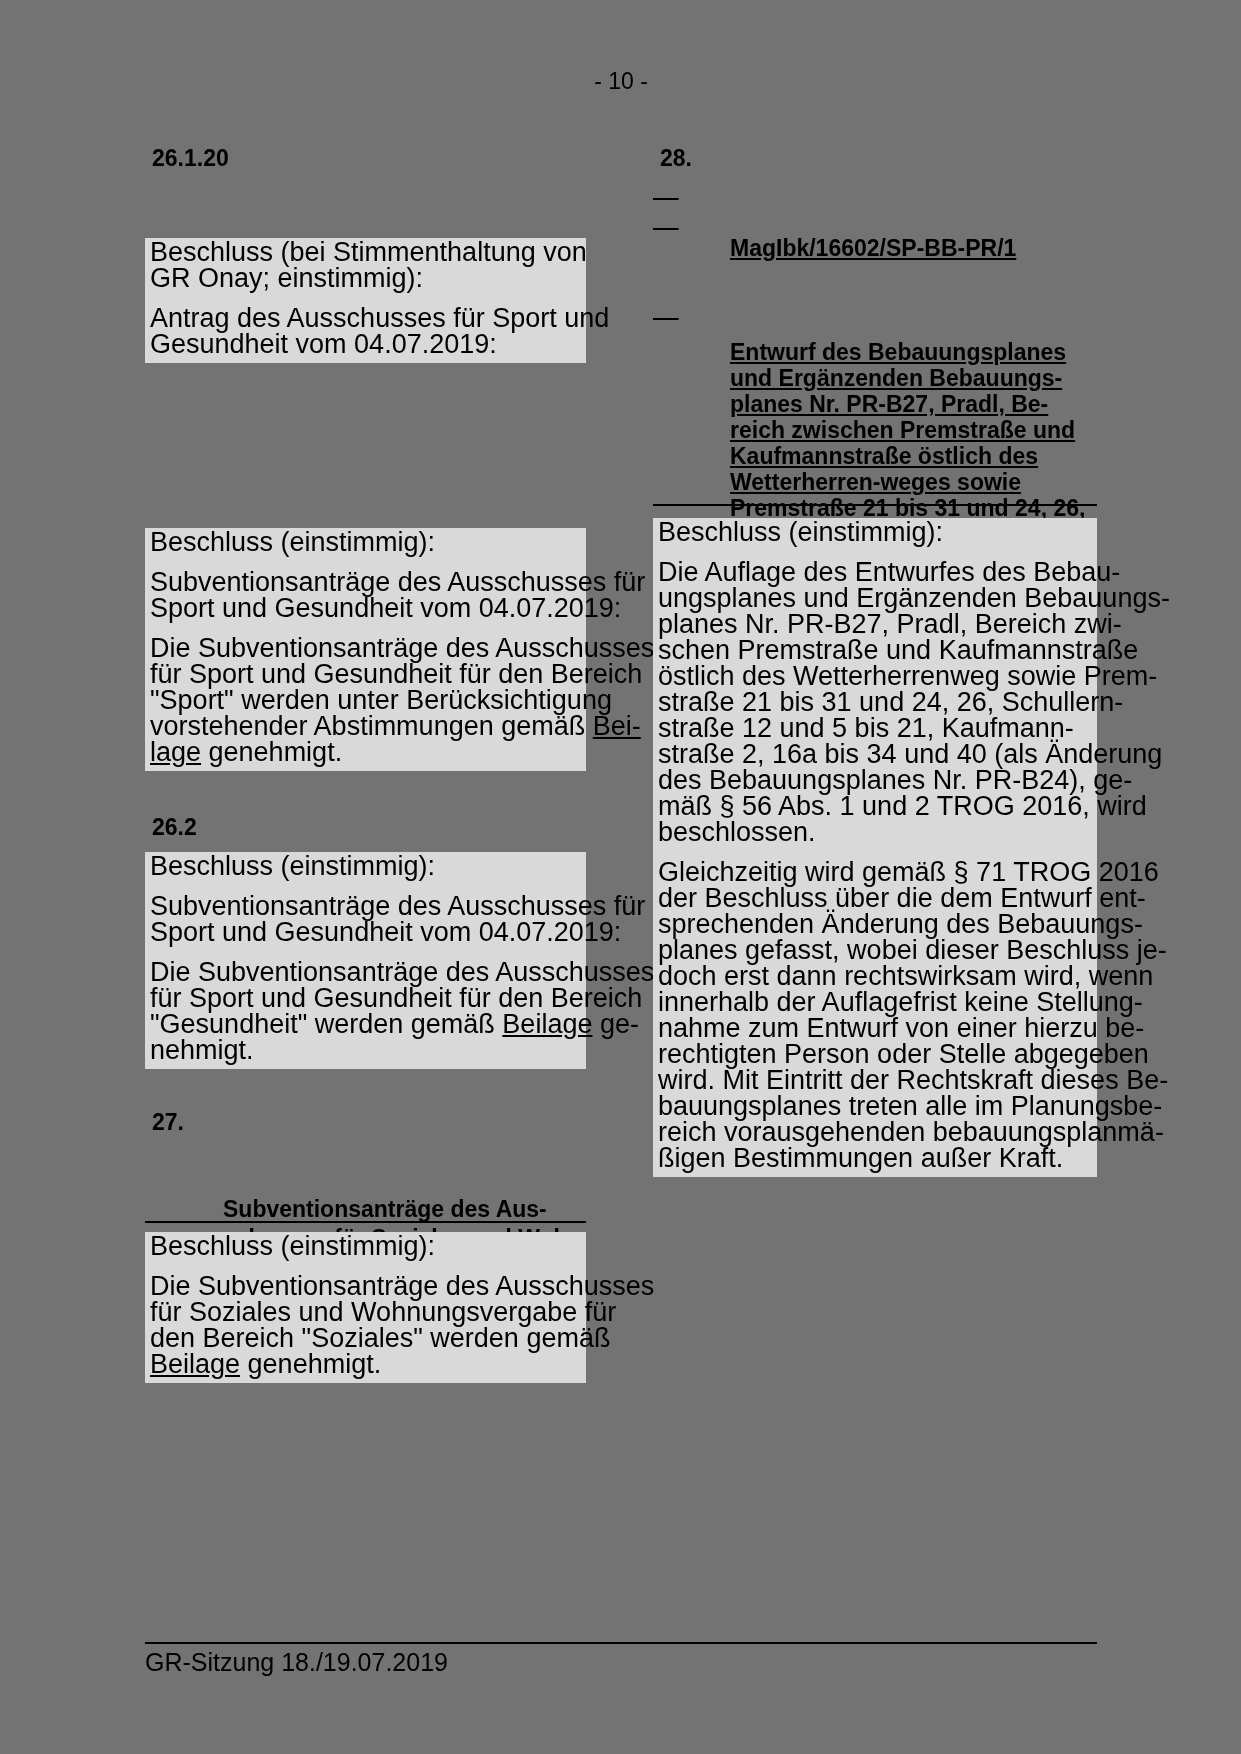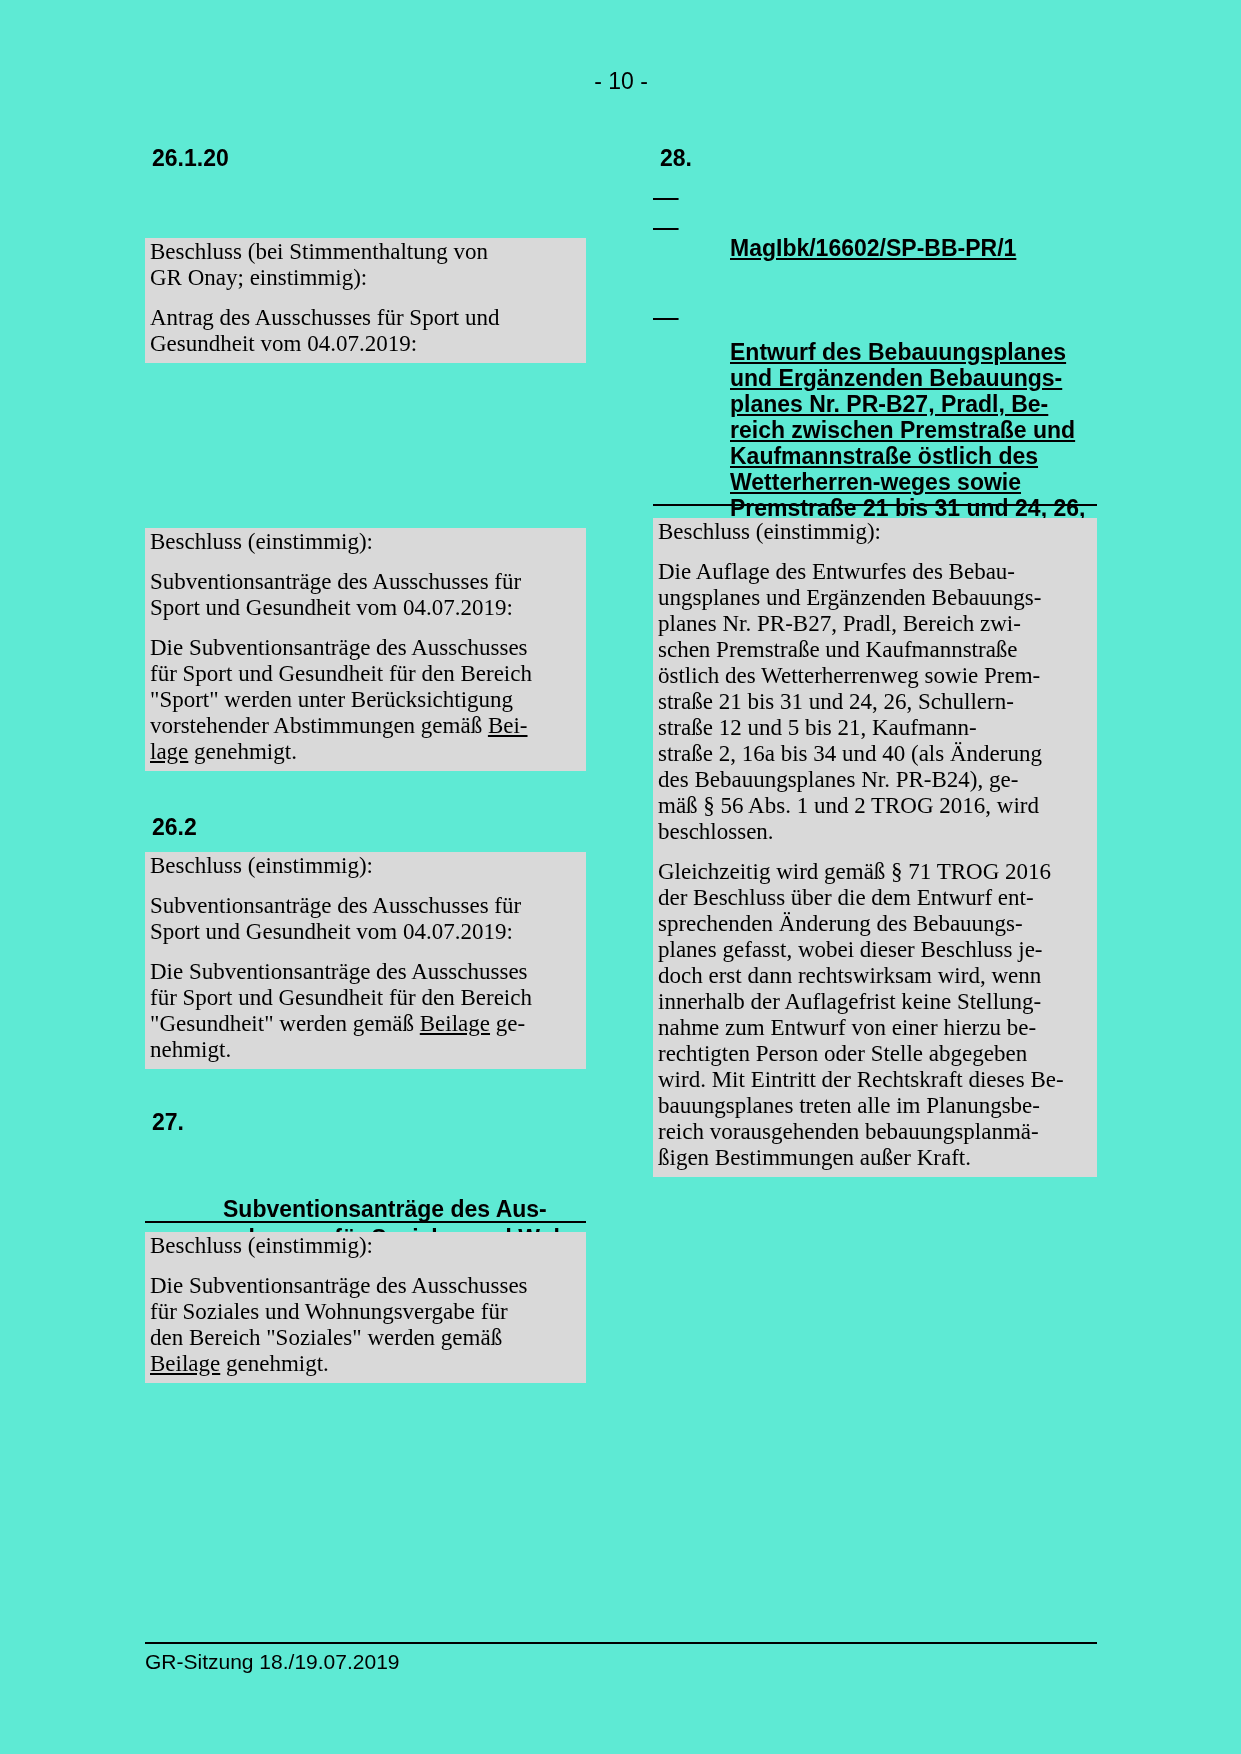--- a/index.html
+++ b/index.html
@@ -1,19 +1,19 @@
 <!DOCTYPE html>
 <html><head>
 <meta charset="utf-8">
 <style>
   html,body { margin:0; padding:0; background:#888; }
   .page {
     position:relative;
     width:1241px; height:1754px;
-    background:#5eead4;
+    background:#737373;
     font-family:"Liberation Sans", sans-serif;
     color:#000;
     overflow:hidden;
     margin:0 auto;
   }
   .pagenum {
     position:absolute; left:145px; top:68px; width:952px;
     text-align:center; font-size:23px; line-height:26px;
   }
   
@@ -30,31 +30,30 @@
   .lh29 { line-height:29px; }
   .h28-title { margin-top:16px; line-height:26px; }
   
   .shaded {
     position:absolute;
     background:#d9d9d9;
     padding:1px 5px 6px 5px;
   }
   .shaded p {
     margin:0;
-    font-size:23px; line-height:26px;
+    font-size:27px; line-height:26px;
     white-space:pre;
-    font-family:Liberation Serif, serif;
   }
   .shaded p + p { margin-top:14px; }
   .u { text-decoration:underline; }
   
   .rule { position:absolute; height:2px; background:#000; }
   .footer-text {
     position:absolute; left:145px; top:1650px;
-    font-size:21px; line-height:24px; white-space:pre;
+    font-size:25px; line-height:24px; white-space:pre;
   }
 </style>
 </head>
 <body>
 
 <div class="page">
 
   <div class="pagenum">- 10 -</div>
 
   <div class="heading" style="left:145px; top:143px; width:441px;">

